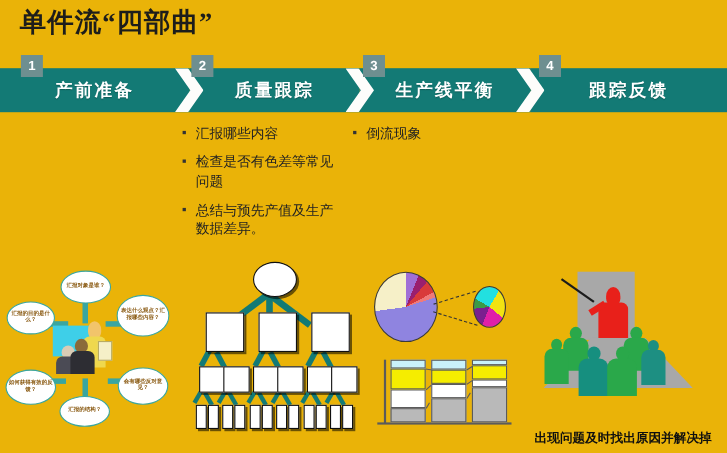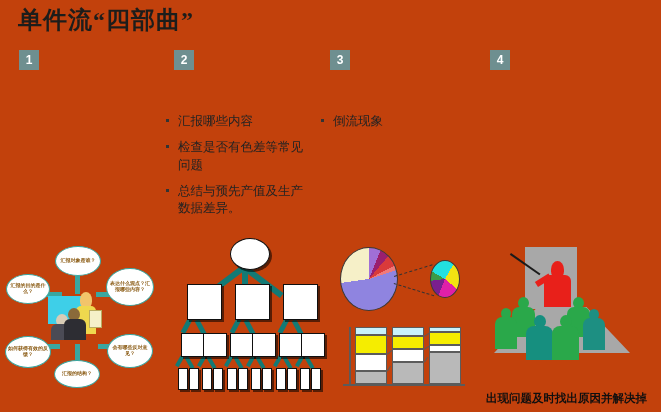--- a/index.html
+++ b/index.html
@@ -1,21 +1,21 @@
 <!DOCTYPE html>
 <html><head>
 <meta charset="utf-8">
 <style>
   html,body{margin:0;padding:0;background:#ffffff;}
   body{
     width:661px;height:412px;overflow:hidden;position:relative;
     font-family:"Liberation Sans","DejaVu Sans",sans-serif;
     background:#fdfdfb;
   }
-  #slide{position:absolute;inset:0;background:#c2410c;}
+  #slide{position:absolute;inset:0;background:#eab308;}
 
   
   .title{
     position:absolute;left:18px;top:4px;
     font-family:"Liberation Serif","DejaVu Serif",serif;
     font-size:24px;font-weight:bold;color:#1d1d1b;
     letter-spacing:1px;white-space:nowrap;
   }
 
   
@@ -95,20 +95,38 @@
     font-size:11.5px;font-weight:bold;color:#0f0f0f;white-space:nowrap;
   }
 </style>
 </head>
 <body>
 
 <div id="slide">
 
   <div class="title">单件流“四部曲”</div>
 
+  <div class="banner">
+    <div class="chev" style="left:0;width:172px;">
+      <span class="chev-label">产前准备</span>
+    </div>
+    <div class="chev" style="left:172px;width:155px;">
+      <span class="chev-label">质量跟踪</span>
+    </div>
+    <div class="chev" style="left:327px;width:155px;">
+      <span class="chev-label">生产线平衡</span>
+    </div>
+    <div class="chev" style="left:482px;width:179px;">
+      <span class="chev-label">跟踪反馈</span>
+    </div>
+
+    <div class="chev-notch" style="left:159px;"></div>
+    <div class="chev-notch" style="left:314px;"></div>
+    <div class="chev-notch" style="left:469px;"></div>
+  </div>
 
   <div class="badge" style="left:19px;">1</div>
   <div class="badge" style="left:174px;">2</div>
   <div class="badge" style="left:330px;">3</div>
   <div class="badge" style="left:490px;">4</div>
 
 
   <div class="col" style="left:165px;width:146px;">
     <ul>
       <li>汇报哪些内容</li>

